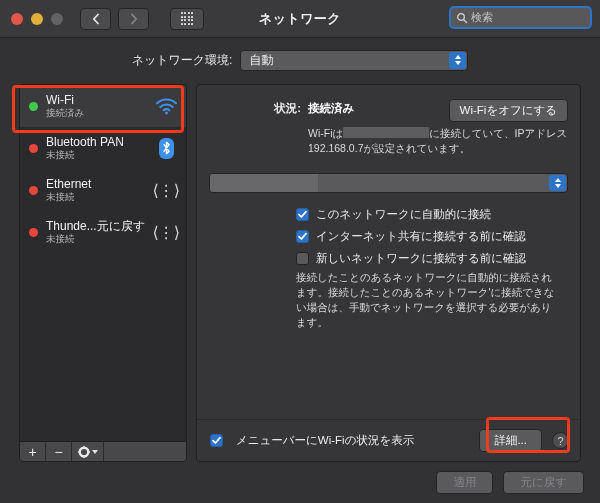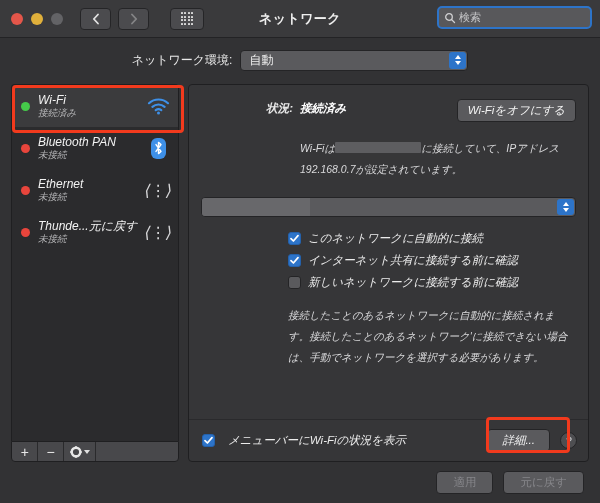--- a/index.html
+++ b/index.html
@@ -103,21 +103,21 @@
     font-weight: bold;
     color: #efefef;
     pointer-events: none;
     letter-spacing: 0.4px;
   }
 
   .searchwrap {
     position: absolute;
     right: 8px;
     top: 6px;
-    width: 155px;
+    width: 143px;
     height: 23px;
   }
   .searchfield {
     width: 100%;
     height: 100%;
     box-sizing: border-box;
     background: #58585b;
     border: 2px solid #2d74c9;
     border-radius: 5px;
     display: flex;
@@ -180,24 +180,23 @@
     border-left: 3.5px solid transparent;
     border-right: 3.5px solid transparent;
   }
   .stepper .up   { border-bottom: 4px solid #fff; }
   .stepper .down { border-top: 4px solid #fff; }
 
   
   .content {
     flex: 1 1 auto;
     display: flex;
-    padding: 0 11px;
+    padding: 0 19px;
     gap: 9px;
     min-height: 0;
-    font-style: italic;
   }
 
   
   .sidebar-col {
     width: 168px;
     display: flex;
     flex-direction: column;
     flex: 0 0 auto;
   }
   .servicelist {
@@ -351,22 +350,22 @@
     padding: 3px 10px;
     box-sizing: border-box;
     white-space: nowrap;
     font-family: "Liberation Sans", sans-serif;
   }
   .btn.disabled { color: #86868a; }
 
   .desc {
     font-size: 10.5px;
     color: #dadadc;
-    line-height: 21px;
-    margin-top: 16px;
+    line-height: 15px;
+    margin-top: 4px;
   }
   .redact {
     display: inline-block;
     background: #5d5d60;
     border-radius: 1px;
     height: 11px;
     width: 86px;
     vertical-align: -1px;
   }
 

